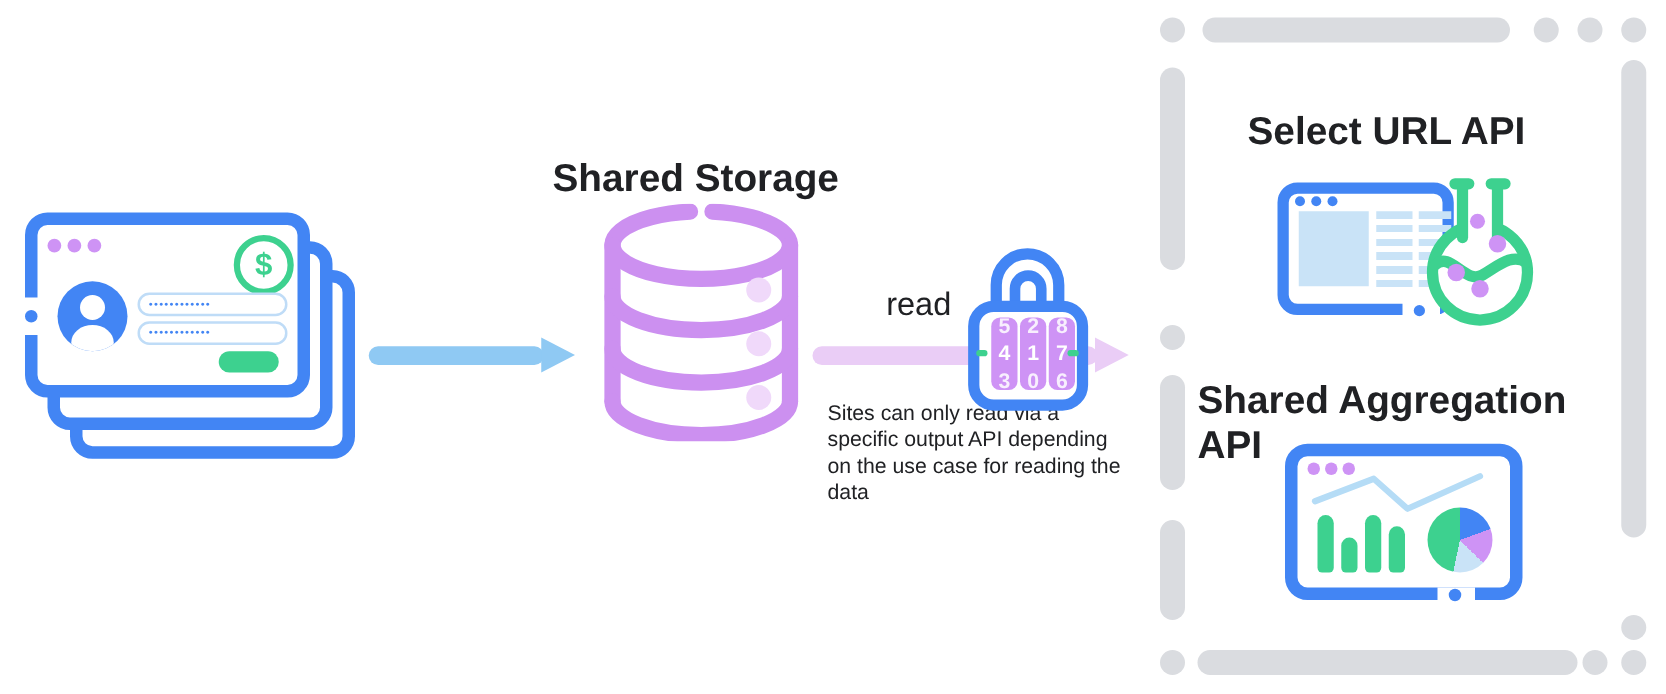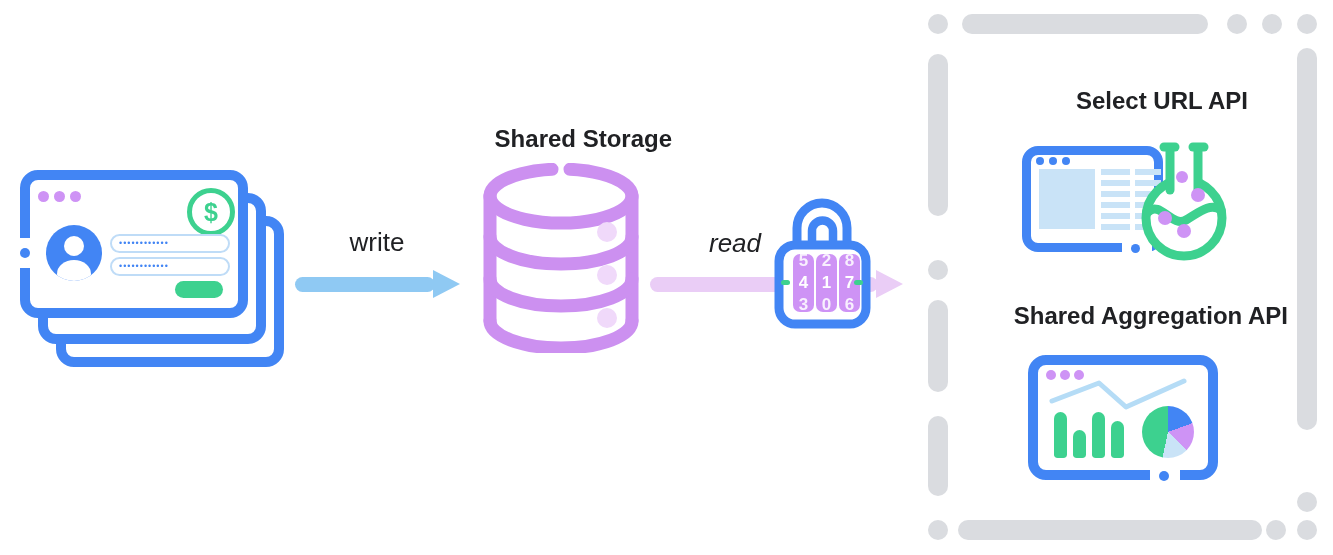--- a/index.html
+++ b/index.html
@@ -9,21 +9,21 @@
   }
   html,body{margin:0;padding:0;background:#fff;}
   #canvas{position:relative;width:1333px;height:555px;background:#fff;overflow:hidden;
     font-family:"Liberation Sans",sans-serif;color:var(--text);}
   .abs{position:absolute;}
   .round{border-radius:50%;}
   
   .gbar,.gdot{position:absolute;background:var(--gray);border-radius:10px;}
   .gdot{width:20px;height:20px;border-radius:50%;}
   
-  .title{position:absolute;font-weight:700;font-size:24px;text-align:right;color:var(--text);}
+  .title{position:absolute;font-weight:700;font-size:31px;text-align:left;color:var(--text);}
   .flow-label{position:absolute;font-size:26px;text-align:center;color:var(--text);}
   .caption{position:absolute;font-size:17px;line-height:21px;color:var(--text);}
   
   .arrow-body{position:absolute;height:15px;border-radius:8px;}
   .arrow-head{position:absolute;width:0;height:0;border-top:14px solid transparent;border-bottom:14px solid transparent;}
   
   .win{position:absolute;background:#fff;border:10px solid var(--blue);border-radius:18px;}
   .tdot{position:absolute;border-radius:50%;}
   .field{position:absolute;width:109px;height:15px;background:#fff;border:2px solid #BFDCF7;border-radius:10px;
     color:var(--blue);font-size:9px;letter-spacing:1px;line-height:15px;padding-left:7px;overflow:hidden;}
@@ -70,42 +70,42 @@
     <span>••••••••••••</span>
   </div>
   <div class="field" style="left:110px;top:257px;">
     <span>••••••••••••</span>
   </div>
   <div class="btn" style="left:175px;top:281px;"></div>
 
   <div class="notch" style="left:17px;top:238px;width:16px;height:30px;"></div>
   <div class="notch-dot" style="left:20px;top:248px;width:10px;height:10px;"></div>
 
-  <div class="flow-label" style="left:307px;top:227px;width:140px;">write</div>
   <div class="arrow-body" style="left:295px;top:277px;width:140px;background:var(--light-blue);"></div>
   <div class="arrow-head" style="left:433px;top:270px;border-left:27px solid var(--light-blue);"></div>
 
   <div class="title" style="left:442px;top:125px;width:230px;">Shared Storage</div>
   <svg class="abs" style="left:476px;top:163px;" width="170" height="190" viewBox="0 0 170 190">
     <g fill="none" stroke="var(--purple)" stroke-width="13" stroke-linecap="round">
       <path d="M 94 6.3 A 71 27 0 1 1 76 6.3"></path>
       <path d="M 14 33 V 158"></path>
       <path d="M 156 33 V 158"></path>
       <path d="M 14 74 A 71 27 0 0 0 156 74"></path>
       <path d="M 14 116 A 71 27 0 0 0 156 116"></path>
       <path d="M 14 158 A 71 27 0 0 0 156 158"></path>
     </g>
     <circle cx="131" cy="69" r="10" fill="var(--pale-purple)"></circle>
     <circle cx="131" cy="112" r="10" fill="var(--pale-purple)"></circle>
     <circle cx="131" cy="155" r="10" fill="var(--pale-purple)"></circle>
   </svg>
 
-  <div class="flow-label" style="left:660px;top:228px;width:150px;font-style:italic;">read</div>
+  <div class="flow-label" style="left:660px;top:228px;width:150px;">read</div>
   <div class="arrow-body" style="left:650px;top:277px;width:228px;background:var(--pink-arrow);"></div>
   <div class="arrow-head" style="left:876px;top:270px;border-left:27px solid var(--pink-arrow);"></div>
+  <div class="caption" style="left:662px;top:320px;width:245px;">Sites can only read via a specific output API depending on the use case for reading the data</div>
 
   <svg class="abs" style="left:770px;top:195px;" width="105" height="135" viewBox="0 0 105 135">
     <path d="M 27 58 V 33 A 25 25 0 0 1 77 33 V 58" fill="none" stroke="var(--blue)" stroke-width="9" stroke-linecap="round"></path>
     <path d="M 42 58 V 36 A 10.5 10.5 0 0 1 63 36 V 58" fill="none" stroke="var(--blue)" stroke-width="8.5" stroke-linecap="round"></path>
     <rect x="9" y="50" width="87" height="79" rx="16" fill="#fff" stroke="var(--blue)" stroke-width="9"></rect>
   </svg>
   <div class="wheel" style="left:793px;top:254px;">
     <span class="wdigit faint">5</span>
     <span class="wdigit">4</span>
     <span class="wdigit faint">3</span>

